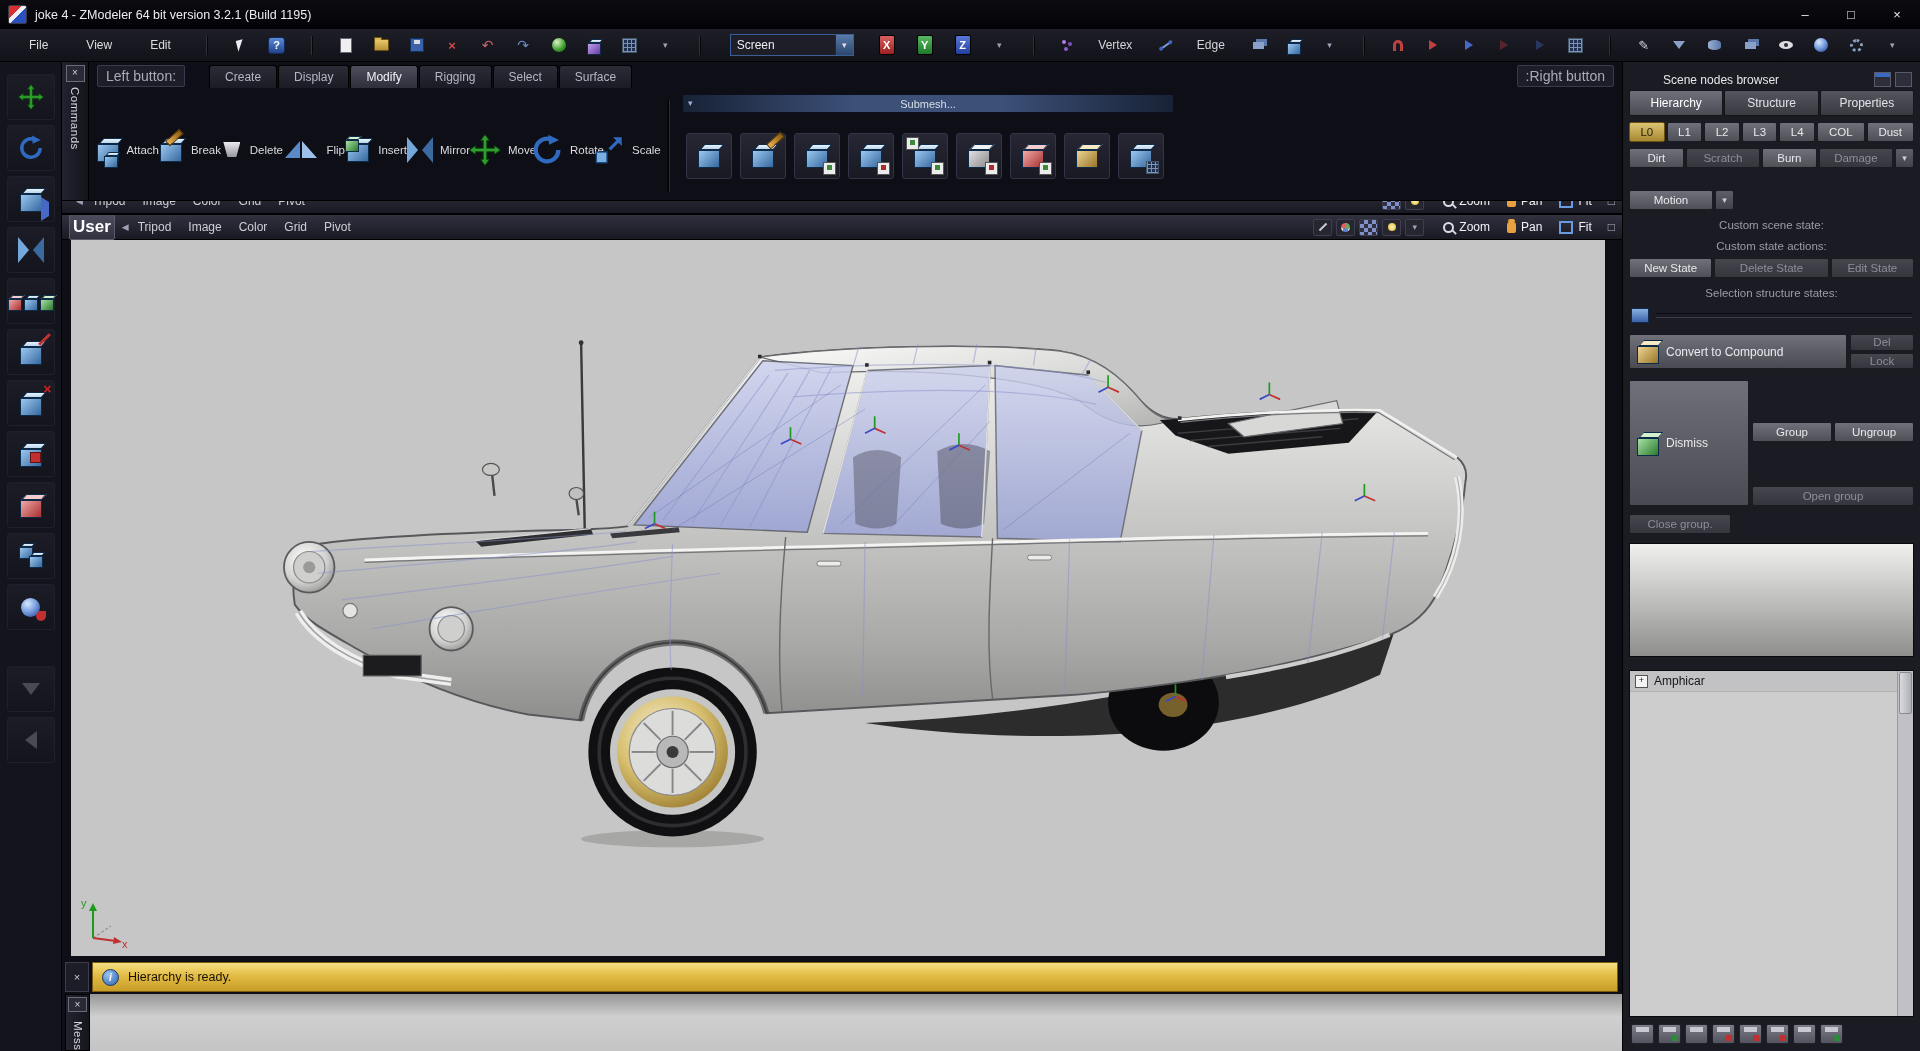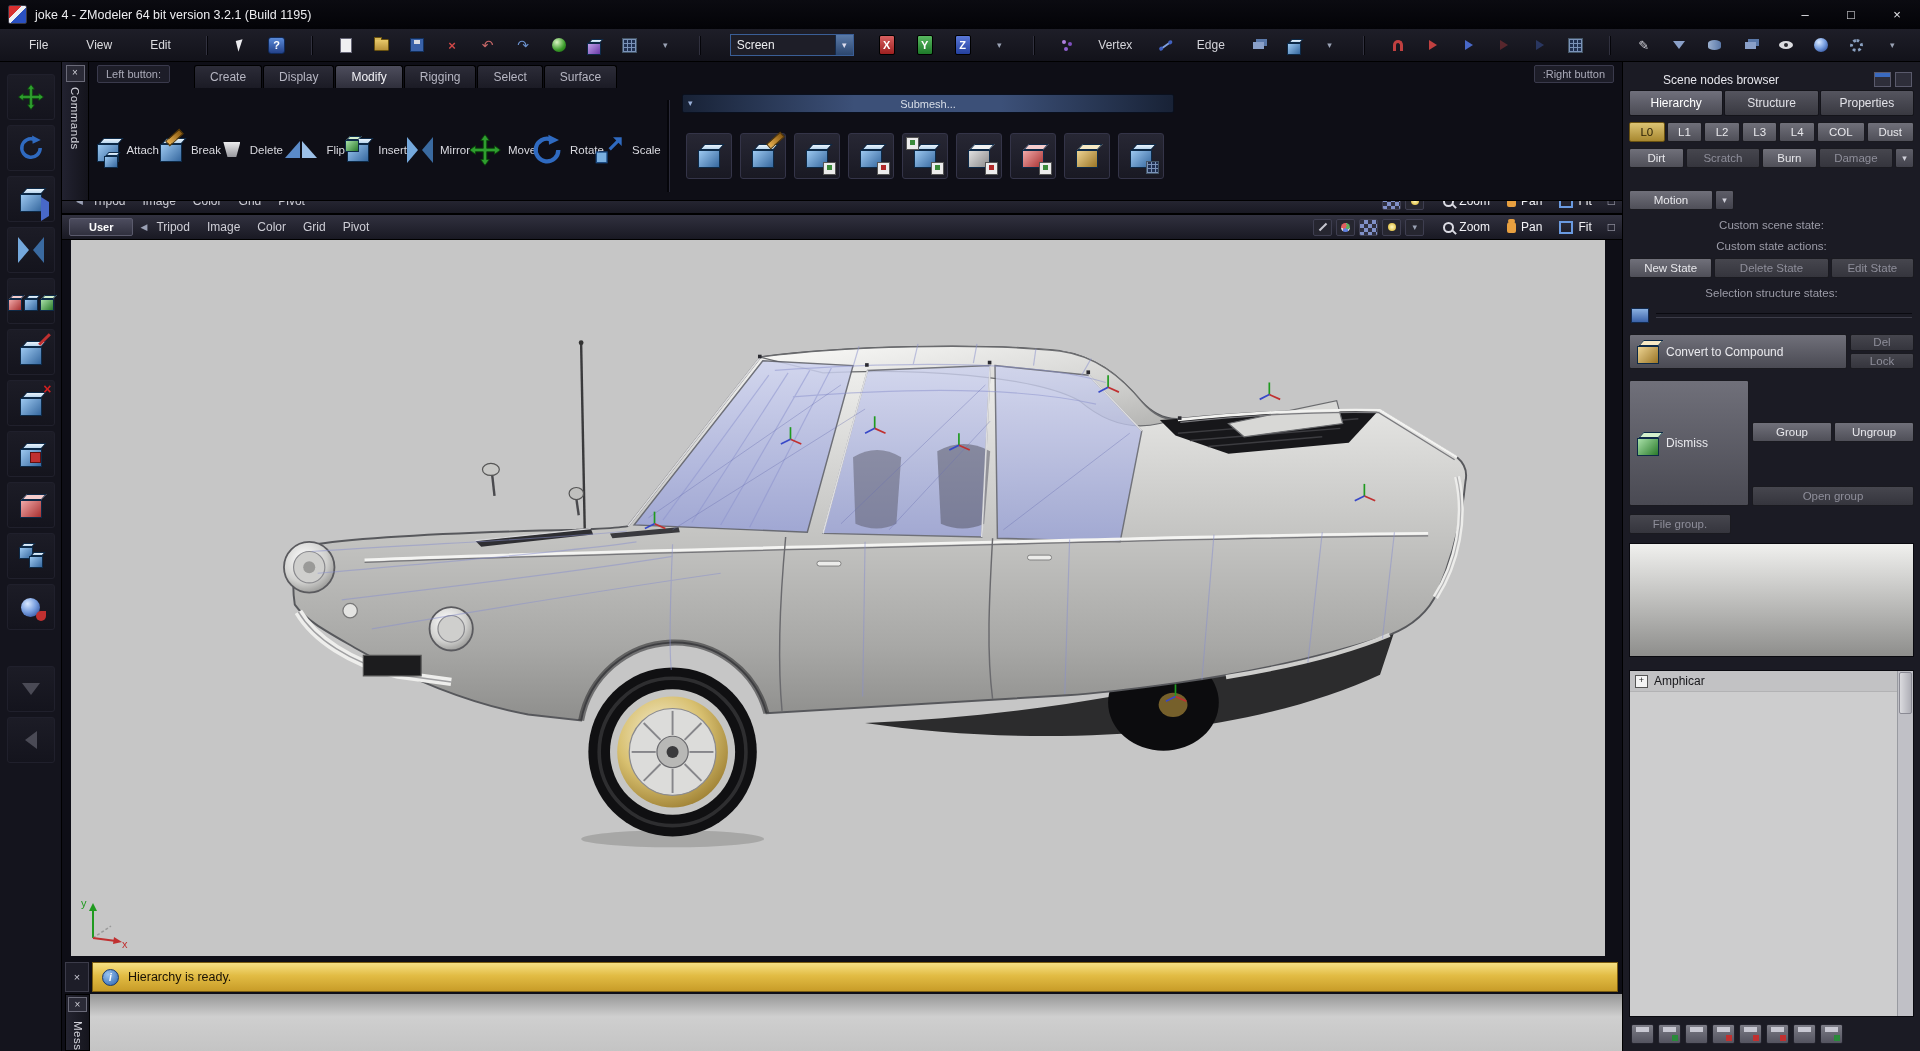--- a/index.html
+++ b/index.html
@@ -65,21 +65,21 @@
 
   .center{flex:1;display:flex;flex-direction:column;min-width:0;}
 
   
   .ribbon-wrap{height:138px;display:flex;background:#0e0e16;border-bottom:1px solid #000;flex:0 0 auto;}
   .cmd-strip{width:26px;background:linear-gradient(90deg,#222230,#14141c);border-right:1px solid #000;display:flex;flex-direction:column;align-items:center;padding-top:3px;flex:0 0 auto;}
   .boxed-close{width:17px;height:15px;border:1px solid #6a6a78;background:#2a2a36;color:#d0d0d8;font-size:10px;line-height:13px;text-align:center;margin-bottom:5px;}
   .vtitle{writing-mode:vertical-rl;color:#d2d2da;font-size:11.5px;letter-spacing:.5px;}
   .ribbon{flex:1;display:flex;flex-direction:column;padding:3px 8px 0 8px;min-width:0;}
   .ribbon-top{display:flex;align-items:flex-start;height:27px;}
-  .assign-label{font-size:11px;color:#aaaab8;border:1px solid #3a3a4c;background:#1d1d28;padding:2px 8px;border-radius:2px;white-space:nowrap;}
+  .assign-label{font-size:14px;color:#aaaab8;border:1px solid #3a3a4c;background:#1d1d28;padding:2px 8px;border-radius:2px;white-space:nowrap;}
   .ribbon-tabs{display:flex;margin-left:24px;gap:1px;}
   .rtab{padding:4px 15px;background:linear-gradient(#2c2c38,#1b1b25);color:#b6b6c2;border:1px solid #000;border-bottom:none;border-radius:3px 3px 0 0;font-size:12px;}
   .rtab.active{background:linear-gradient(#4d4d5c,#2f2f3b);color:#f2f2f6;}
   .ml-auto{margin-left:auto;}
   .ribbon-body{flex:1;display:flex;align-items:stretch;}
   .tools{display:flex;}
   .tool-btn{width:62px;display:flex;flex-direction:row;align-items:center;padding-top:7px;gap:7px;border-radius:3px;}
   .ticwrap{position:relative;width:38px;height:38px;display:flex;align-items:center;justify-content:center;}
   .tool-label{font-size:11.5px;color:#dadae0;}
   .vgroove{width:2px;background:#05050a;border-right:1px solid #2a2a38;margin:8px 12px;}
@@ -116,21 +116,21 @@
   .mtri-r{width:0;height:0;border-top:13px solid transparent;border-bottom:13px solid transparent;border-right:11px solid #3a6aa0;}
   .sphere{width:19px;height:19px;border-radius:50%;background:radial-gradient(circle at 35% 30%,#d8e8ff,#7aa0e0 45%,#1a3a8a);}
   .sph-red{position:absolute;width:10px;height:10px;border-radius:50% 0 50% 50%;background:#c03030;right:8px;bottom:8px;}
   .redpen{position:absolute;width:15px;height:3px;background:#c03030;transform:rotate(-45deg);right:2px;top:8px;}
   .redx{position:absolute;color:#d02020;font-weight:bold;font-size:14px;right:2px;top:0;}
 
   
   .vp-partial{height:13px;overflow:hidden;position:relative;background:#10101a;border-bottom:1px solid #000;flex:0 0 auto;}
   .vp-partial-inner{position:absolute;left:0;right:0;top:-12px;height:24px;}
   .vp-header{height:24px;background:linear-gradient(#31313f,#191923);display:flex;align-items:center;padding:0 7px;border-bottom:1px solid #000;flex:0 0 auto;}
-  .vp-view{background:linear-gradient(#4c4c5e,#30303e);border:1px solid #5a5a6c;color:#fff;font-size:11px;font-weight:bold;padding:2px 19px;border-radius:2px;}
+  .vp-view{background:linear-gradient(#4c4c5e,#30303e);border:1px solid #5a5a6c;color:#fff;font-size:17px;font-weight:bold;padding:2px 3px;border-radius:2px;}
   .vp-back{color:#9aa0b4;font-size:9px;margin:0 9px 0 7px;}
   .vp-menu{display:flex;gap:17px;color:#ceced6;font-size:12px;}
   .vp-spacer{flex:1;}
   .vpic{width:17px;height:15px;margin-left:4px;background:#262630;border:1px solid #3e3e50;border-radius:2px;display:flex;align-items:center;justify-content:center;position:relative;}
   .vpic .penline{width:10px;height:2px;background:#c8c8d0;transform:rotate(-45deg);}
   .vpic.checker{background-image:linear-gradient(45deg,#8090c8 25%,transparent 25%,transparent 75%,#8090c8 75%),linear-gradient(45deg,#8090c8 25%,#303040 25%,#303040 75%,#8090c8 75%);background-size:8px 8px;background-position:0 0,4px 4px;}
   .vpic .bulb{width:8px;height:8px;border-radius:50%;background:radial-gradient(#fff8c0,#d8b020);}
   .vpic .pal{width:9px;height:9px;border-radius:50%;background:radial-gradient(circle at 30% 30%,#e06060 32%,transparent 33%),radial-gradient(circle at 72% 35%,#60b060 32%,transparent 33%),radial-gradient(circle at 50% 76%,#6080e0 32%,transparent 33%),#d8d8dc;}
   .vp-nav{display:flex;align-items:center;margin-left:12px;gap:3px;}
   .vp-nav-btn{display:flex;align-items:center;gap:5px;padding:2px 7px;color:#f2f2f6;font-size:12px;}
@@ -852,21 +852,21 @@
           <div class="grp-right-row">
             <span class="pbtn">Group</span>
             <span class="pbtn">Ungroup</span>
           </div>
           <div class="grp-right-row">
             <span class="pbtn dim">Open group</span>
           </div>
         </div>
       </div>
       <div class="close-row">
-        <span class="pbtn dim">File group.</span>
+        <span class="pbtn dim">Close group.</span>
       </div>
       <div class="preview"></div>
       <div class="tree">
         <div class="tree-main">
           <div class="tree-row">
             <span class="expand-box">+</span>
             <span>Amphicar</span>
           </div>
         </div>
         <div class="tree-scroll">

